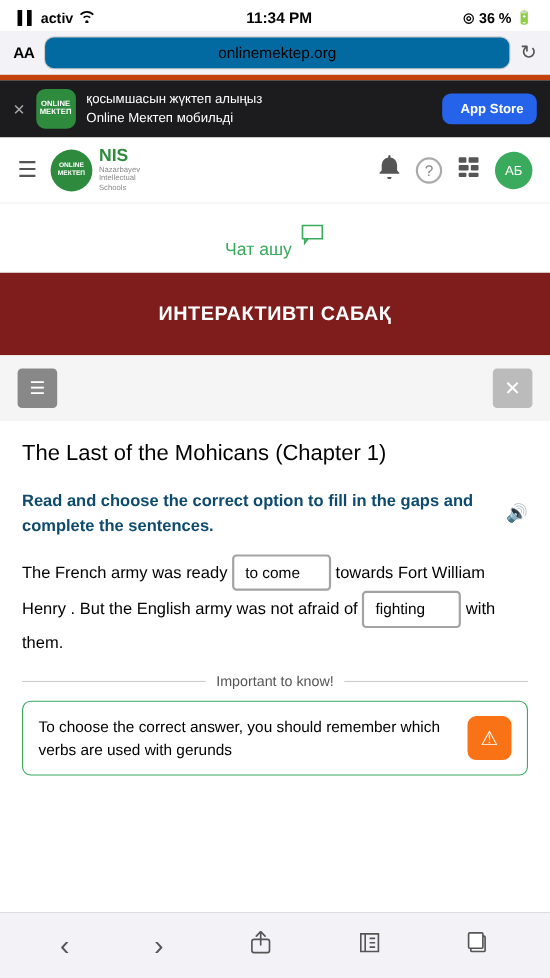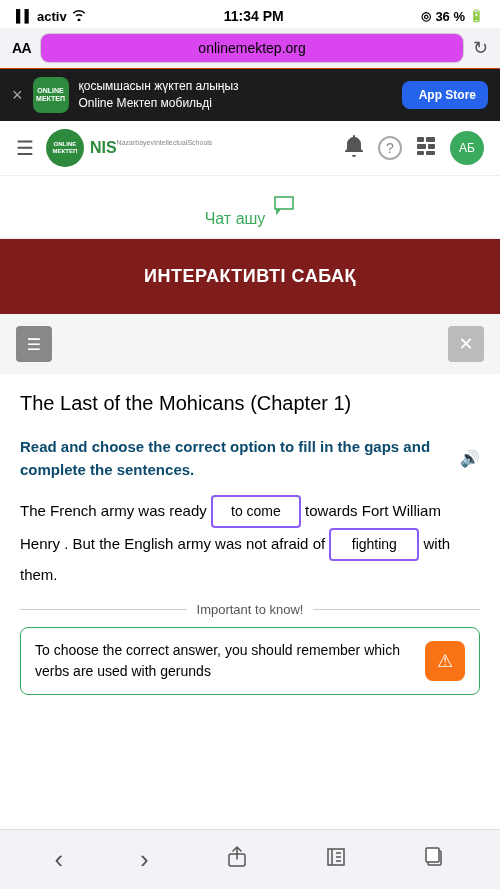--- a/index.html
+++ b/index.html
@@ -20,26 +20,26 @@
     .status-center { font-size: 14px; font-weight: 600; }
     .status-right { display: flex; align-items: center; gap: 4px; font-size: 13px; }
 
     
     .browser-bar {
       background: #f2f2f7;
       padding: 6px 12px;
       display: flex;
       align-items: center;
       gap: 10px;
-      border-bottom: 1px solid #c2410c;
+      border-bottom: 5px solid #c2410c;
     }
     .browser-aa { font-size: 14px; font-weight: 600; color: #000; letter-spacing: -0.5px; }
     .browser-url-bar {
       flex: 1;
-      background: #d946ef;
+      background: #0369a1;
       border-radius: 8px;
       padding: 6px 12px;
       font-size: 14px;
       color: #000;
       text-align: center;
       border: none;
       box-shadow: 0 0 0 1px #ccc;
     }
     .browser-reload { font-size: 18px; color: #555; }
 
@@ -130,21 +130,21 @@
     }
     .nav-logo-online-text {
       font-size: 6px;
       font-weight: 700;
       color: #fff;
       text-align: center;
       line-height: 1.1;
     }
     .nav-logo-nis {
       display: flex;
-      flex-direction: row;
+      flex-direction: column;
       margin-left: 2px;
       justify-content: space-between;
     }
     .nis-title { font-size: 16px; font-weight: 700; color: #2e8b3e; }
     .nis-subtitle { font-size: 7px; color: #888; line-height: 1.2; }
     .nav-spacer { flex: 1; }
     .nav-icons {
       display: flex;
       align-items: center;
       gap: 14px;
@@ -248,28 +248,27 @@
     }
     .speaker-icon { font-size: 16px; cursor: pointer; }
     .task-text {
       font-size: 15px;
       color: #000;
       line-height: 1.8;
       margin-bottom: 10px;
     }
     .fill-blank {
       display: inline-block;
-      border: 2px solid #8b5cf6;
+      border: 2px solid #a3a3a3;
       border-radius: 4px;
       padding: 2px 10px;
       font-size: 14px;
       color: #000;
       background: #fff;
       min-width: 90px;
-      text-align: center;
     }
     .important-row {
       display: flex;
       align-items: center;
       margin: 14px 0 10px;
       gap: 10px;
     }
     .important-line {
       flex: 1;
       height: 1px;

